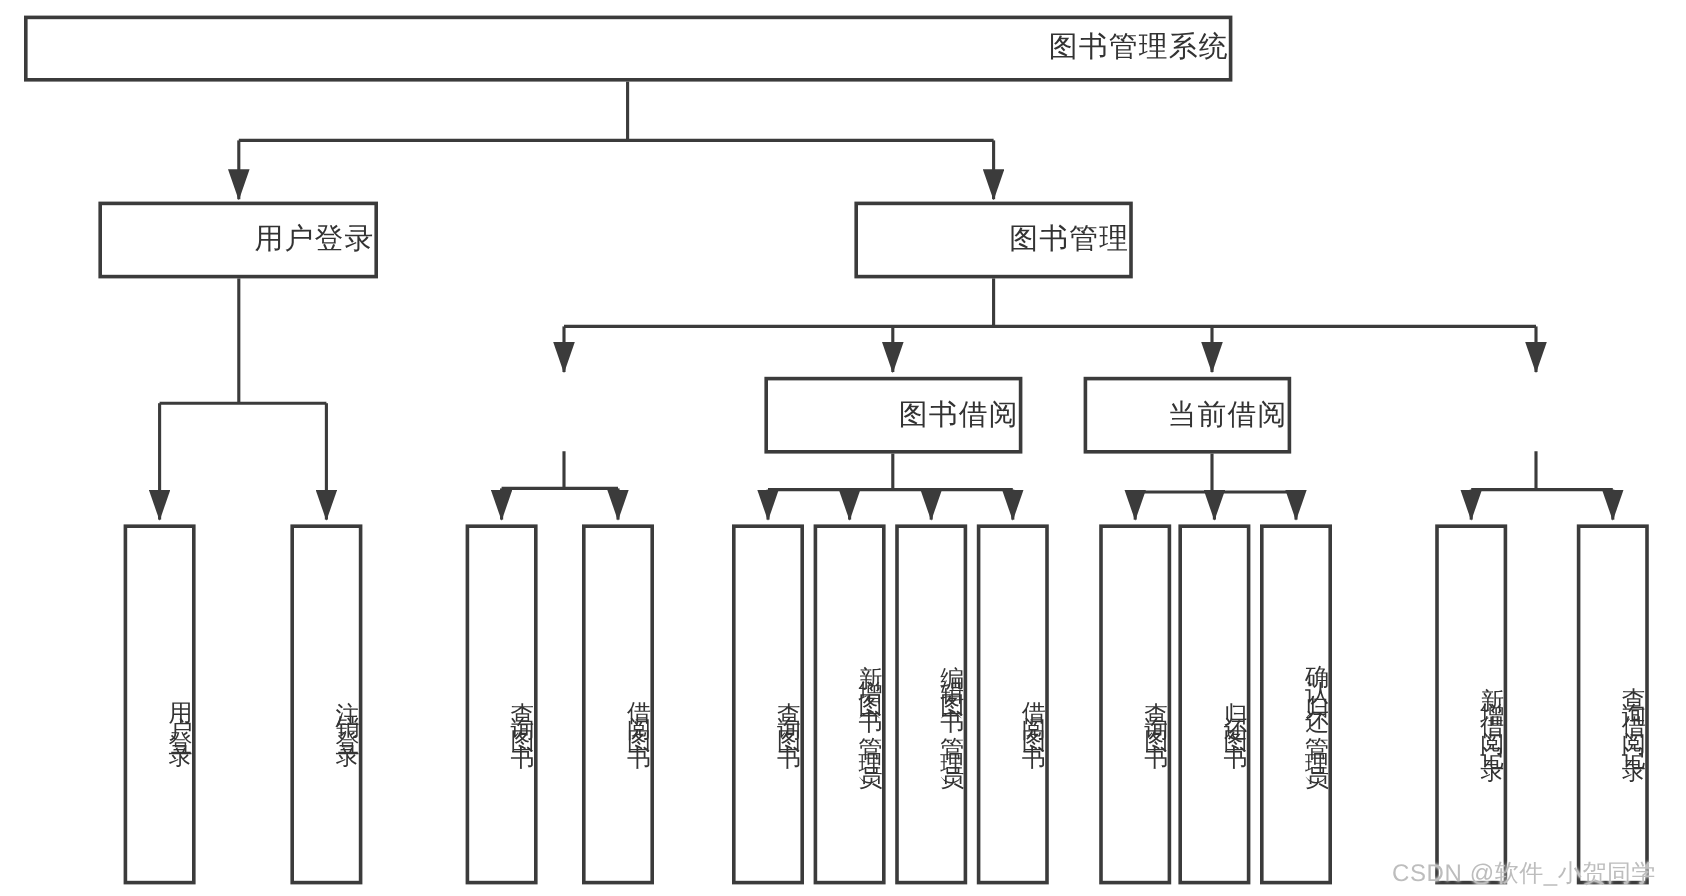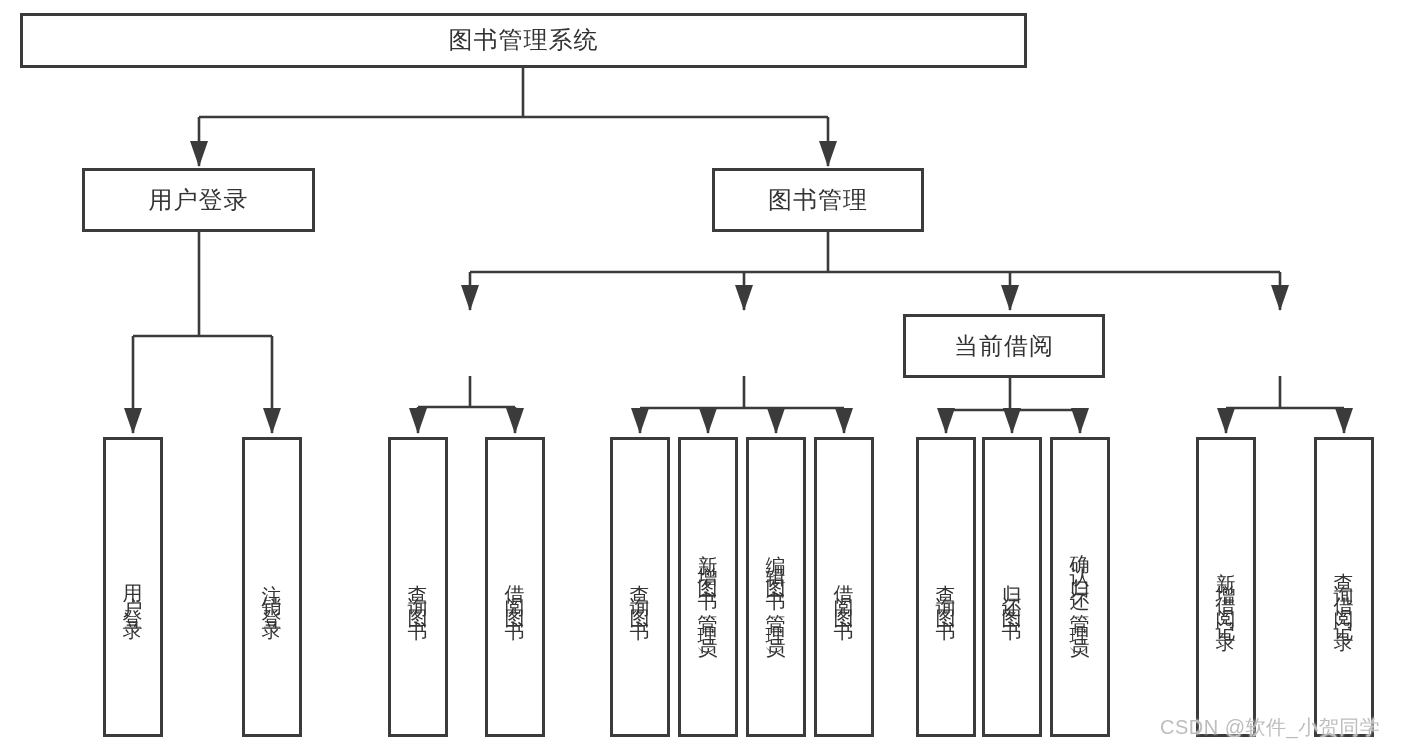--- a/index.html
+++ b/index.html
@@ -17,21 +17,21 @@
     width: 1405px; height: 747px;
     display: block;
   }
   .node {
     position: absolute;
     box-sizing: border-box;
     border: 3px solid #3b3b3b;
     background: #ffffff;
     display: flex;
     align-items: center;
-    justify-content: center;
+    justify-content: flex-end;
     color: #333333;
     font-size: 24px;
     line-height: 1.2;
     letter-spacing: 1px;
     white-space: nowrap;
   }
   .leaf {
     font-size: 20px;
     letter-spacing: 0;
   }
@@ -98,25 +98,28 @@
     </g>
   </svg>
 
   <div class="node" style="left:20px; top:13px; width:1007px; height:55px;">
     <span>图书管理系统</span>
   </div>
 
   <div class="node" style="left:82px; top:168px; width:233px; height:64px;">
     <span>用户登录</span>
   </div>
-  <div class="node" style="left:712px; top:168px; width:212px; height:64px;">
+  <div class="node" style="left:712px; top:168px; width:232px; height:64px;">
     <span>图书管理</span>
   </div>
 
-  <div class="node" style="left:903px; top:314px; width:202px; height:64px;">
+  <div class="node" style="left:637px; top:314px; width:215px; height:64px;">
+    <span>图书借阅</span>
+  </div>
+  <div class="node" style="left:903px; top:314px; width:173px; height:64px;">
     <span>当前借阅</span>
   </div>
 
   <div class="node leaf" style="left:103px; top:437px; width:60px; height:300px;">
     <span class="vtext">用户登录</span>
   </div>
   <div class="node leaf" style="left:242px; top:437px; width:60px; height:300px;">
     <span class="vtext">注销登录</span>
   </div>
 

